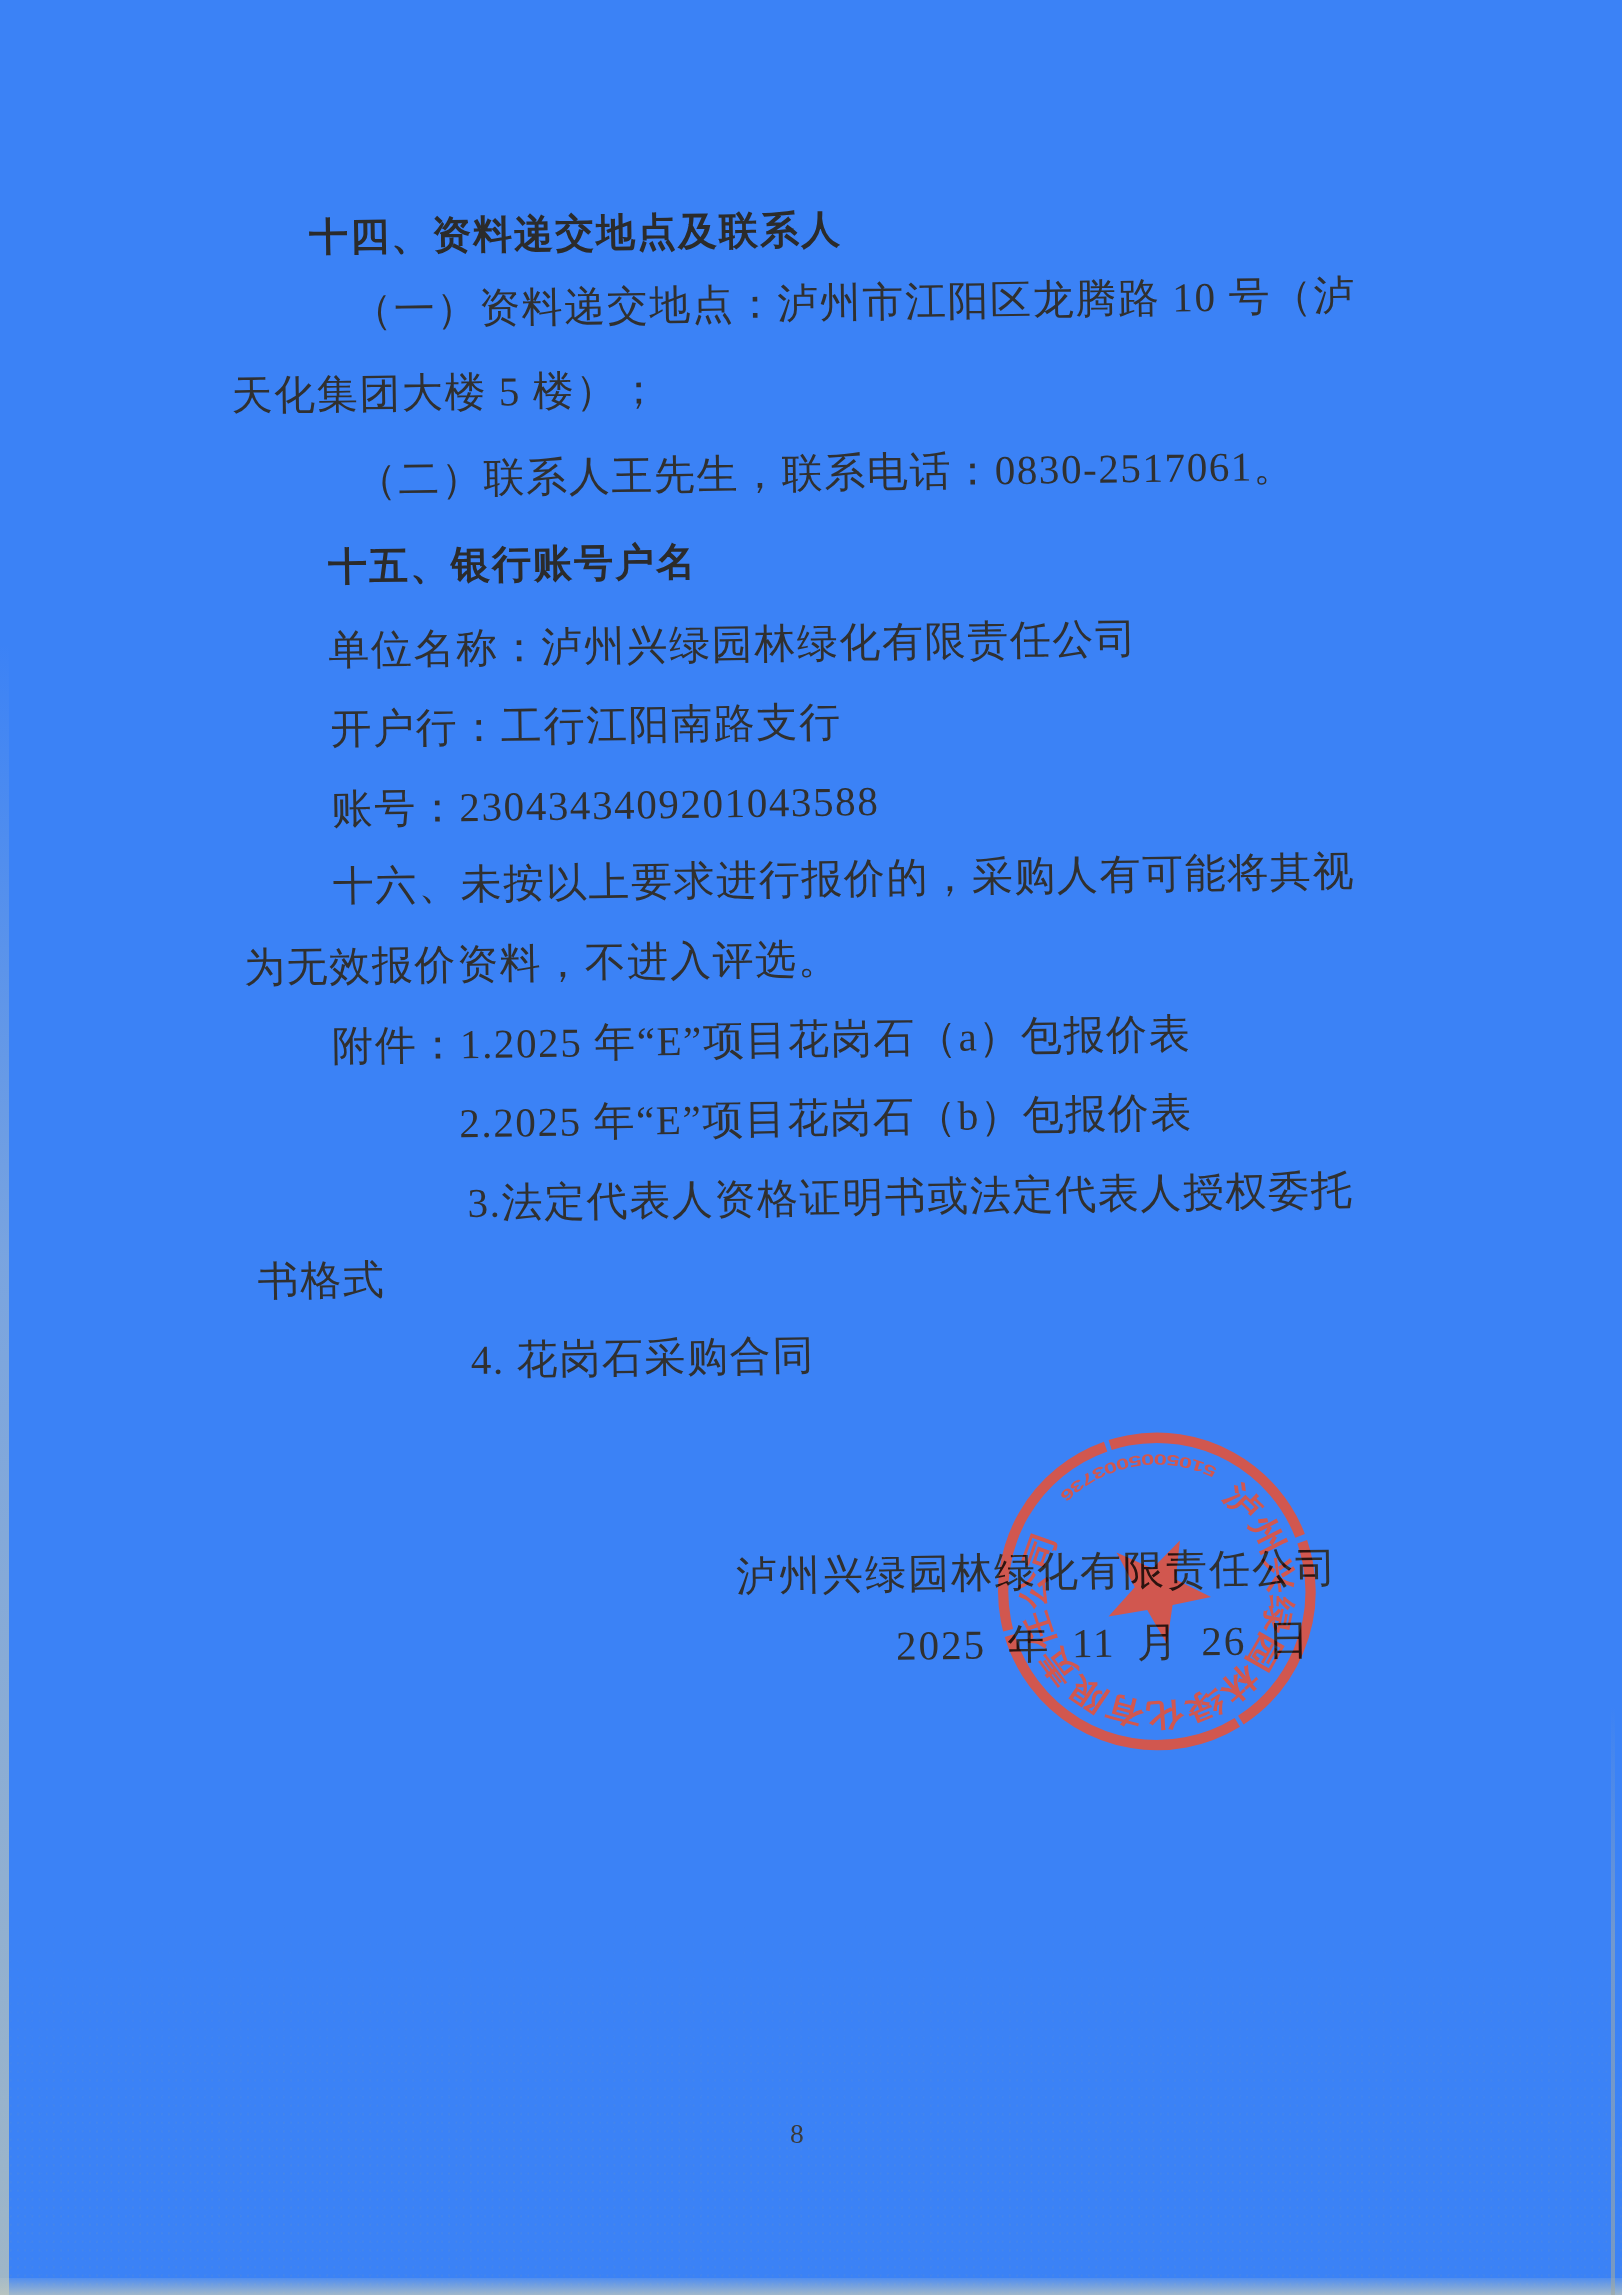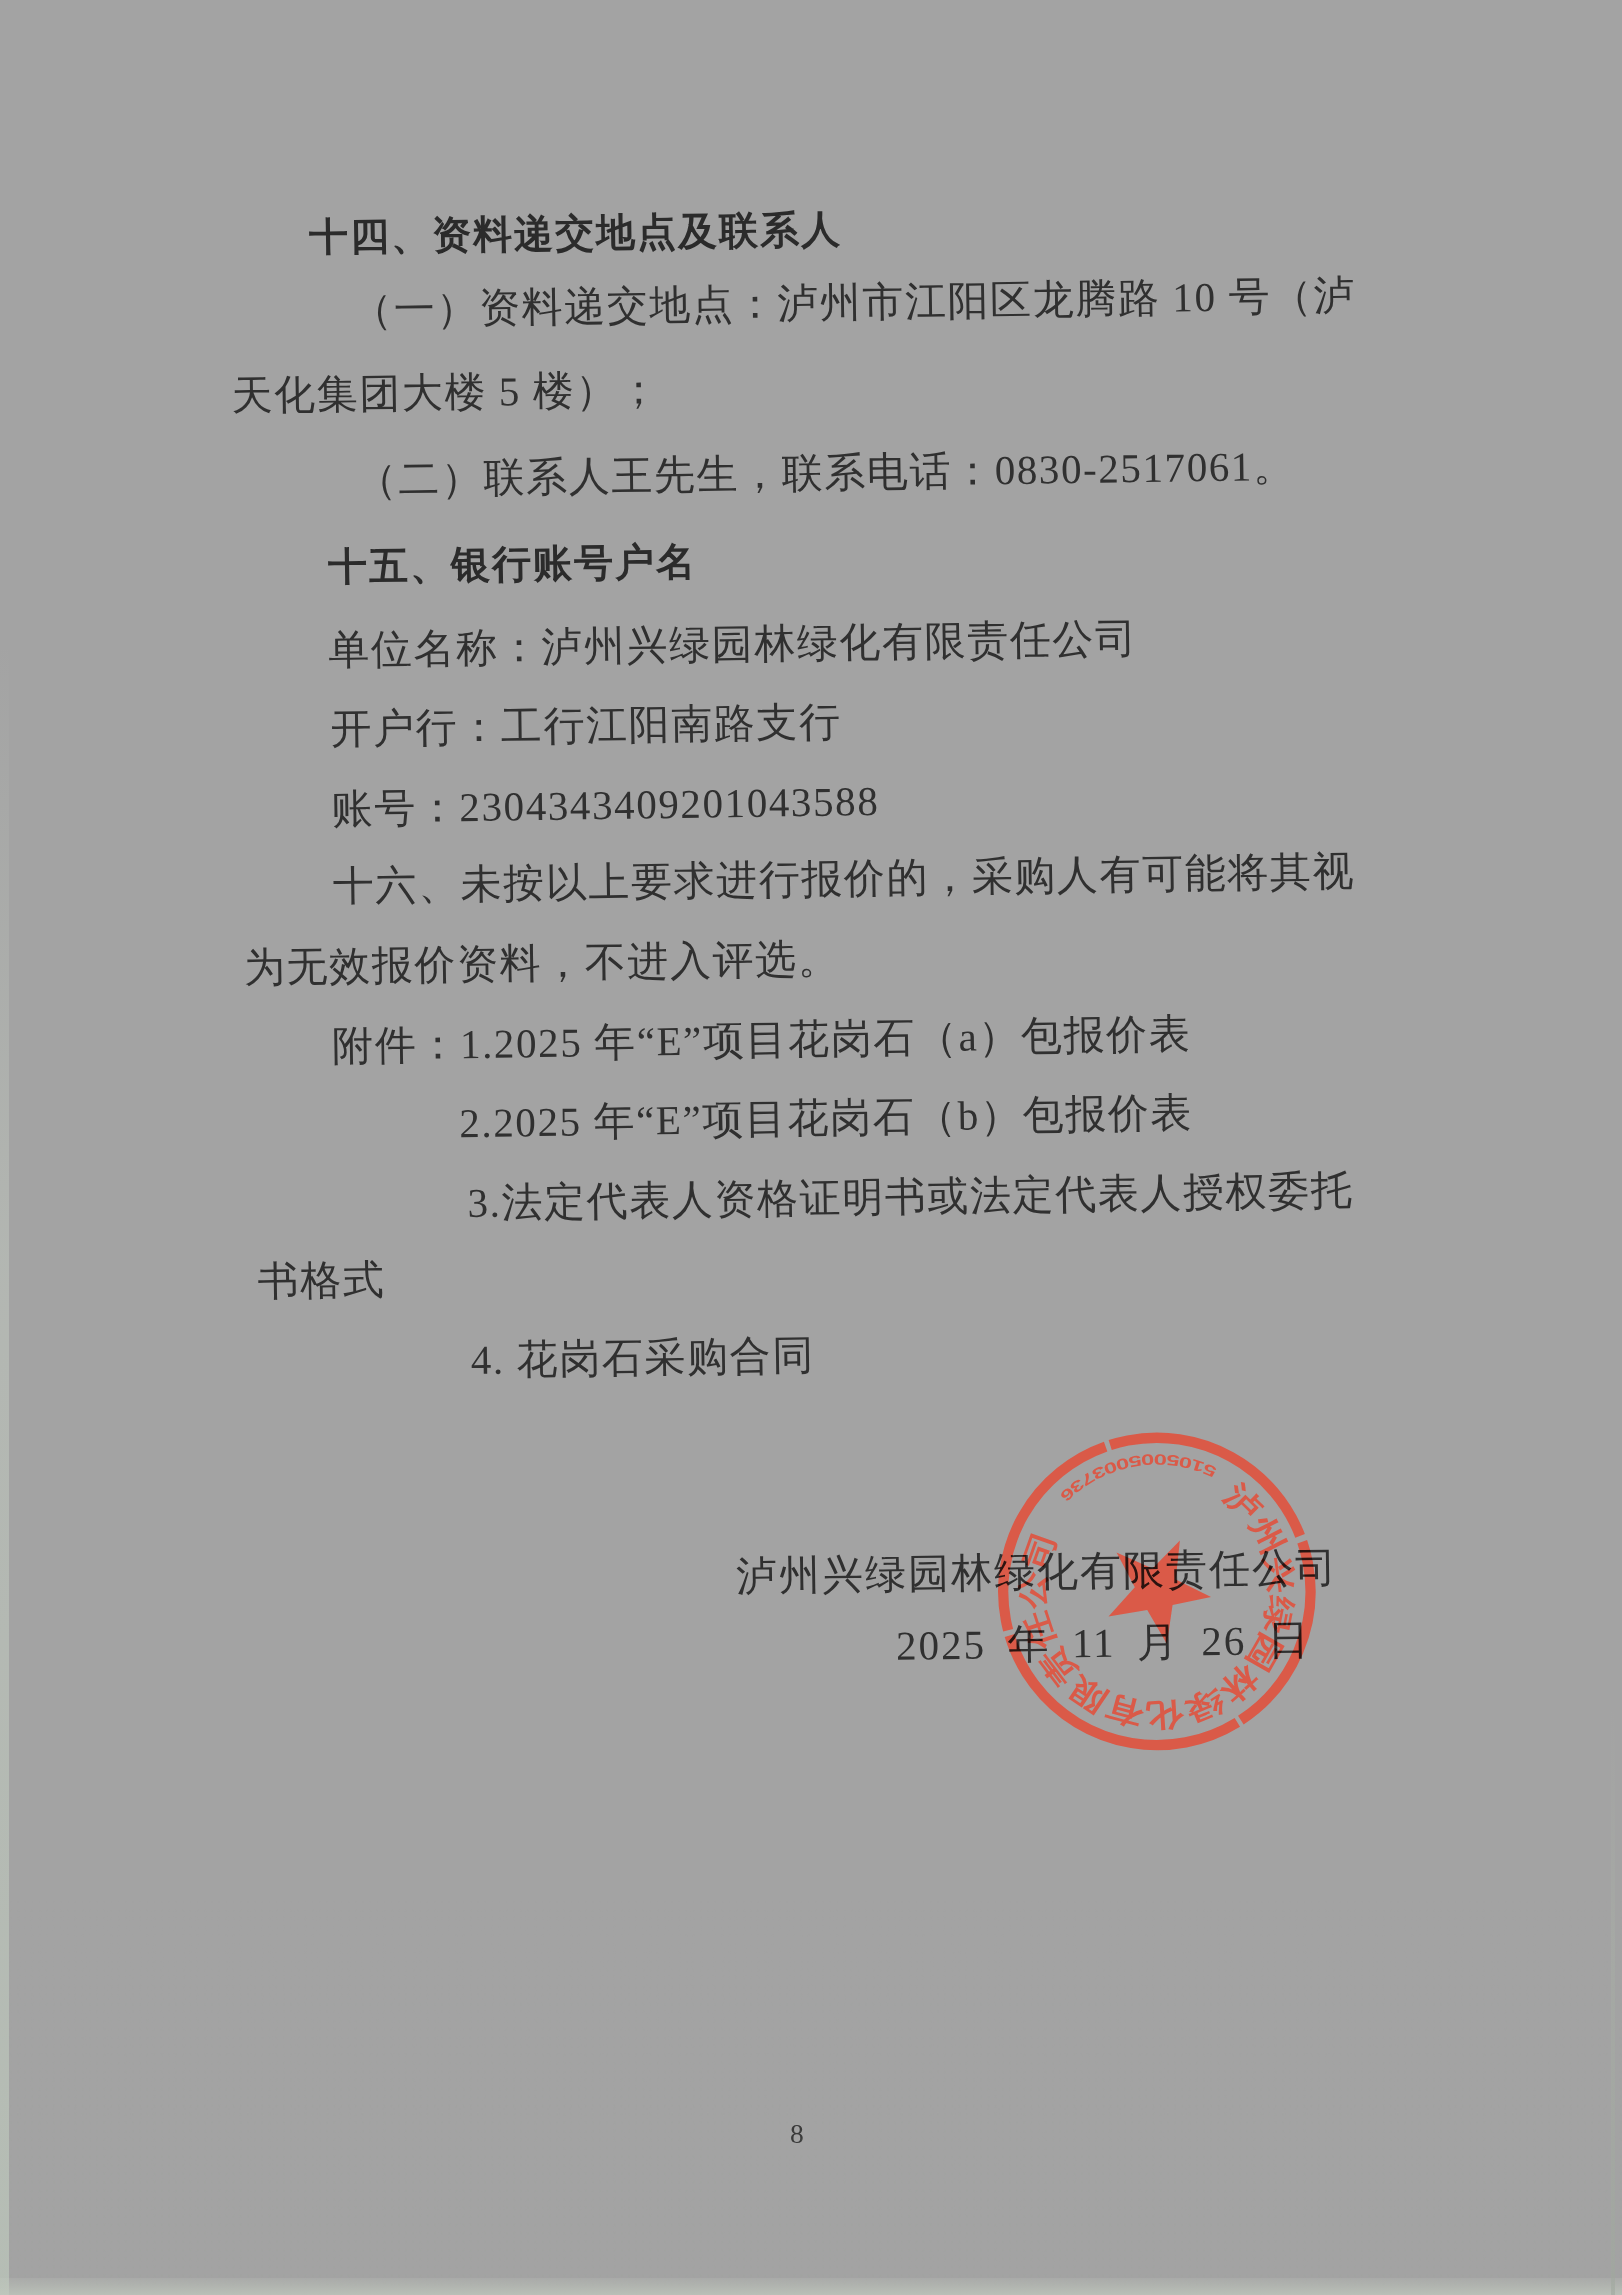--- a/index.html
+++ b/index.html
@@ -1,19 +1,19 @@
 <!DOCTYPE html>
 <html style="font-size:10.5px"><head>
 <meta charset="utf-8">
 <style>
   html,body{margin:0;padding:0;background:#ffffff;}
   .page{
     position:relative;
     width:1623px;height:2295px;
-    background:#a3a3a3;
+    background:#3b82f6;
     overflow:hidden;
     font-family:"Liberation Serif","DejaVu Serif",serif;
     color:#303030;
   }
   
   .content{
     position:absolute;inset:0;
     transform:rotate(-0.85deg);
     transform-origin:50% 45%;
   }

